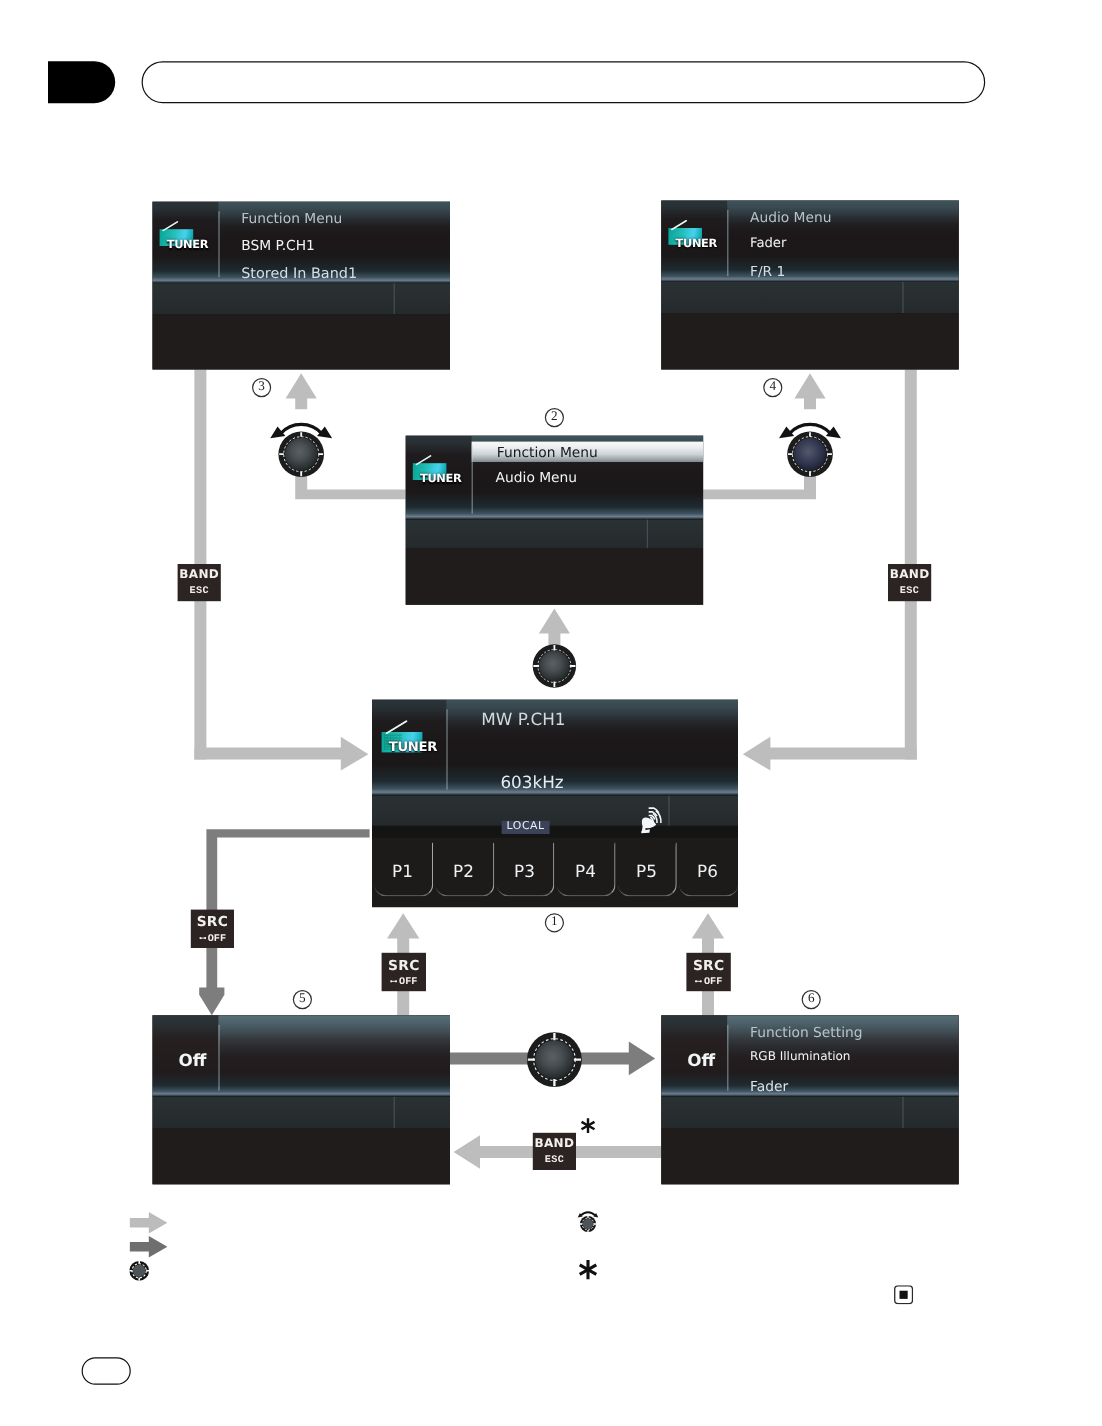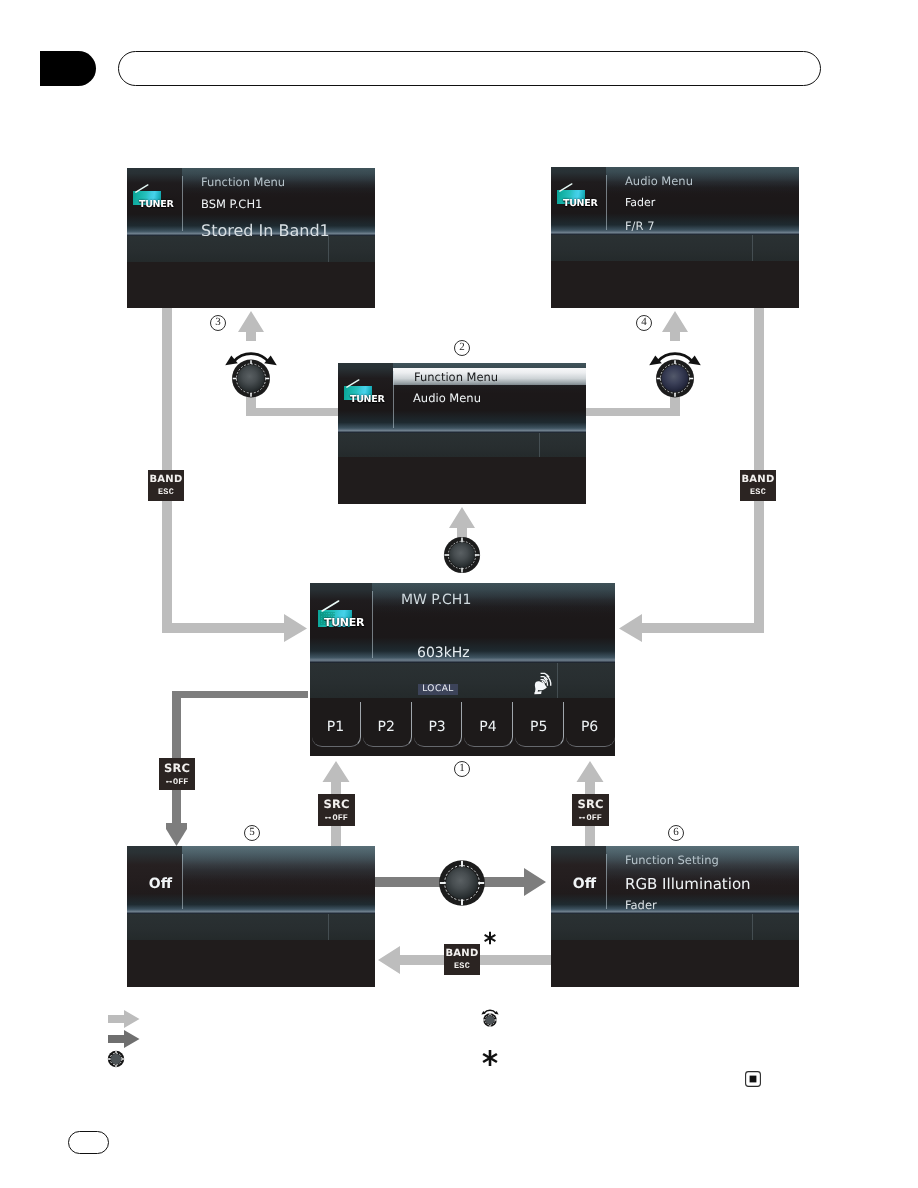--- a/index.html
+++ b/index.html
@@ -340,21 +340,21 @@
           <svg class="ant" viewBox="0 0 14 9">
             <path d="M0.9 8.2 L12.8 0.9" stroke="#e6f8f4" stroke-width="1.4" fill="none" stroke-linecap="round"></path>
           </svg>
           <div class="lbl">TUNER</div>
         </div>
       </div>
       <div class="vdiv"></div>
       <div class="txtcol">
         <div class="line" style="top:7px;font-size:11.5px;color:#b6c3ca;">Function Menu</div>
         <div class="line" style="top:29px;font-size:11.5px;color:#f0f4f6;">BSM P.CH1</div>
-        <div class="line" style="top:53px;font-size:16px;color:#d8dfe3;">Stored In Band1</div>
+        <div class="line" style="top:53px;font-size:12px;color:#d8dfe3;">Stored In Band1</div>
       </div>
     </div>
     <div class="mid" style="top:68px;height:26px;">
       <div class="mid-div" style="left:201px;"></div>
     </div>
     <div class="bot" style="top:94px;"></div>
   </div>
 
   <div class="lcd" id="lcd4" style="left:551px;top:167px;width:248px;height:141px;">
     <div class="top" style="height:68px;">
@@ -367,21 +367,21 @@
           <svg class="ant" viewBox="0 0 14 9">
             <path d="M0.9 8.2 L12.8 0.9" stroke="#e6f8f4" stroke-width="1.4" fill="none" stroke-linecap="round"></path>
           </svg>
           <div class="lbl">TUNER</div>
         </div>
       </div>
       <div class="vdiv"></div>
       <div class="txtcol">
         <div class="line" style="top:7px;font-size:11.5px;color:#b6c3ca;">Audio Menu</div>
         <div class="line" style="top:29px;font-size:11px;color:#f0f4f6;">Fader</div>
-        <div class="line" style="top:52px;font-size:11.5px;color:#d8dfe3;">F/R 7</div>
+        <div class="line" style="top:52px;font-size:11.5px;color:#d8dfe3;">F/R 1</div>
       </div>
     </div>
     <div class="mid" style="top:68px;height:26px;">
       <div class="mid-div" style="left:201px;"></div>
     </div>
     <div class="bot" style="top:94px;"></div>
   </div>
 
   <div class="lcd" id="lcd2" style="left:338px;top:363px;width:248px;height:141px;">
     <div class="top" style="height:70px;">
@@ -428,21 +428,21 @@
           </svg>
           <div class="lbl" style="left:6px;top:16px;width:54px;font-size:11px;">TUNER</div>
         </div>
       </div>
       <div class="vdiv" style="left:62px;"></div>
       <div class="txtcol" style="left:68px;">
         <div class="line" style="top:9px;left:23px;font-size:14px;color:#cfd9de;">MW P.CH1</div>
         <div class="line" style="top:62px;left:27px;font-size:14px;color:#e6edf1;margin-left:12px;">603kHz</div>
       </div>
     </div>
-    <div class="mid" style="top:80px;height:35px;padding-left:44px;">
+    <div class="mid" style="top:80px;height:25px;padding-left:44px;">
       <div class="mid-div" style="left:247px;"></div>
       <div class="badge" style="left:108px;top:21px;width:40px;">LOCAL</div>
       <svg style="position:absolute;left:224px;top:9px;width:23px;height:23px;overflow:visible;" viewBox="0 0 26 26">
         <g fill="#f4f7f9">
           <path d="M2.6 12.2 L1.0 23.6 L4.0 24.0 L5.7 13.0 Z"></path>
           <path d="M0.6 22.9 L8.6 21.6 L8.1 24.9 L0.4 25.2 Z"></path>
           <path d="M2.2 11.2 C5.6 9.0 11.6 12.4 14.5 17.4 C11.1 20.9 5.5 21.4 2.5 19.7 C0.6 17.2 0.5 12.8 2.2 11.2 Z"></path>
         </g>
         <g fill="none" stroke="#f4f7f9" stroke-width="1.5" stroke-linecap="butt">
           <path d="M7.4 1.6 H12.0 A11.6 11.6 0 0 1 17.0 5.9"></path>
@@ -488,21 +488,21 @@
       <div class="topbg" style="background:linear-gradient(to bottom,#2c3539 0%,#2a3134 10%,#262021 28%,#231d1e 52%,#201b1c 70%,#1f2b31 86%,#3d5260 93%,#6d7e8c 96.5%,#2a3440 99%,#0d1016 100%);"></div>
       <div style="position:absolute;left:55px;top:0;right:0;height:40px;
            background:linear-gradient(to bottom,rgba(150,190,205,0.42) 0%,rgba(125,170,190,0.30) 32%,rgba(80,120,140,0.16) 62%,rgba(40,60,75,0.05) 86%,rgba(30,45,55,0) 100%);"></div>
       <div class="iconcol">
         <div style="position:absolute;left:0;top:30px;width:45px;text-align:right;color:#f2f5f7;
              font-size:14px;font-weight:bold;font-family:'DejaVu Sans',sans-serif;">Off</div>
       </div>
       <div class="vdiv"></div>
       <div class="txtcol">
         <div class="line" style="top:7px;font-size:11.5px;color:#b6c3ca;">Function Setting</div>
-        <div class="line" style="top:29px;font-size:15px;color:#f0f4f6;">RGB Illumination</div>
+        <div class="line" style="top:29px;font-size:10px;color:#f0f4f6;">RGB Illumination</div>
         <div class="line" style="top:52px;font-size:11.5px;color:#dce2e6;">Fader</div>
       </div>
     </div>
     <div class="mid" style="top:68px;height:26px;">
       <div class="mid-div" style="left:201px;"></div>
     </div>
     <div class="bot" style="top:94px;"></div>
   </div>
 
   <div class="ftr-tab"></div>

